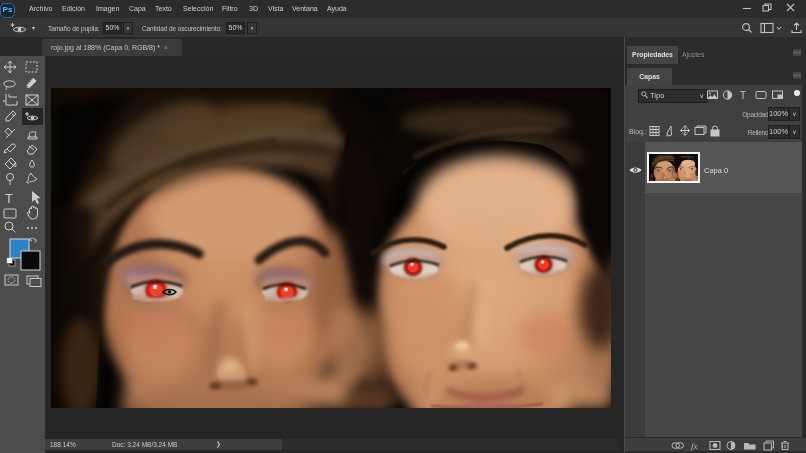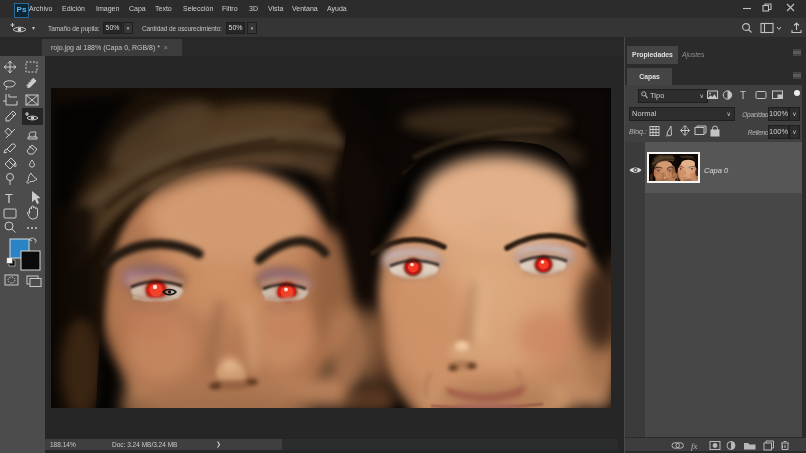--- a/index.html
+++ b/index.html
@@ -3,21 +3,21 @@
 <meta charset="utf-8">
 <style>
   html,body{margin:0;padding:0;}
   svg{color-interpolation-filters:sRGB;}
   body{width:806px;height:453px;overflow:hidden;background:#2c2c2c;
        font-family:"Liberation Sans", sans-serif; position:relative;}
   .abs{position:absolute;}
   
   #menubar{left:0;top:0;width:806px;height:18px;background:#2c2c2c;color:#cfcfcf;}
   #menubar .mi{position:absolute;top:5px;font-size:7px;letter-spacing:0px;}
-  #pslogo{left:14px;top:3px;width:13px;height:13px;background:#0d2636;border:1px solid #2a6a9a;border-radius:0;
+  #pslogo{left:0;top:3px;width:13px;height:13px;background:#0d2636;border:1px solid #2a6a9a;border-radius:5px;
           color:#5cb8f0;font-size:8px;font-weight:bold;text-align:center;line-height:12px;}
   
   #optbar{left:0;top:18px;width:806px;height:19px;background:#353535;border-bottom:1px solid #252525;color:#c3c3c3;}
   .optlabel{position:absolute;top:7px;font-size:6.5px;letter-spacing:-0.1px;}
   .optfield{position:absolute;top:4px;height:10px;background:#262626;border:1px solid #1e1e1e;color:#d8d8d8;
             font-size:7px;text-align:center;line-height:10px;}
   .optarrow{position:absolute;top:4px;height:10px;width:8px;background:#363636;border:1px solid #1e1e1e;
             color:#bbb;font-size:5px;text-align:center;line-height:10px;}
   
   #tabbar{left:0;top:38px;width:806px;height:18px;background:#282828;}
@@ -28,21 +28,21 @@
   
   #canvas{left:45px;top:56px;width:573px;height:397px;background:#262626;}
   #statusbar{left:45px;top:439px;width:573px;height:11px;background:#2b2d2d;}
   #statusleft{position:absolute;left:0;top:0;width:237px;height:11px;background:#3f3f3f;color:#c9c9c9;font-size:6.5px;line-height:11px;}
   
   #rgap{left:618px;top:56px;width:7px;height:397px;background:#262626;}
   #rdivider{left:624px;top:37px;width:1px;height:416px;background:#4a4a4a;}
   #rpanel{left:625px;top:37px;width:181px;height:416px;background:#2b2b2b;color:#c8c8c8;}
   .ptab{position:absolute;background:#454545;font-size:7.5px;color:#e0e0e0;text-align:center;}
   .combo{position:absolute;background:#2d2d2d;border:1px solid #1f1f1f;font-size:7.5px;color:#cccccc;}
-  .plabel{position:absolute;font-size:7.5px;color:#b8b8b8;font-style:italic;}
+  .plabel{position:absolute;font-size:7.5px;color:#b8b8b8;}
   #bottombar{position:absolute;left:0;top:400px;width:185px;height:13px;background:#3d3d3d;border-top:1px solid #2a2a2a;}
 </style>
 </head>
 <body>
 
 <div id="menubar" class="abs">
   <div id="pslogo" class="abs">Ps</div>
   <span class="mi" style="left:29px">Archivo</span>
   <span class="mi" style="left:62px">Edición</span>
   <span class="mi" style="left:96px">Imagen</span>
@@ -368,21 +368,20 @@
       <text x="33" y="9.5" font-size="10" fill="#c4c4c4" stroke="none" font-family="Liberation Sans">T</text>
       <rect x="49" y="2.5" width="10" height="7" rx="1.2"></rect>
       <rect x="65.5" y="2" width="10" height="7.5"></rect>
         <path d="M70.5 5.5 h5 v4 h-5 z" fill="#c4c4c4" stroke="none"></path>
     </g>
   </svg>
   <div class="abs" style="left:169px;top:53px;width:6px;height:6px;border-radius:50%;background:#ececec;"></div>
   <div class="abs" style="left:168px;top:12px;width:8px;height:7px;background:#5a5a5a;box-shadow:inset 0 -2px 0 #444,inset 0 2px 0 #444;"></div>
   <div class="abs" style="left:168px;top:35px;width:8px;height:7px;background:#5a5a5a;box-shadow:inset 0 -2px 0 #444,inset 0 2px 0 #444;"></div>
 
-  <div class="combo" style="left:4px;top:70px;width:104px;height:12px;line-height:12px;">&nbsp;Normal<span style="position:absolute;right:3px;font-size:6px;">∨</span></div>
   <span class="plabel" style="right:36px;top:74px;font-size:6.5px;letter-spacing:-0.2px;">Opacidad:</span>
   <div class="combo" style="left:143px;top:70px;width:19px;height:12px;line-height:12px;text-align:center;">100%</div>
   <div class="combo" style="left:164px;top:70px;width:9px;height:12px;line-height:12px;text-align:center;font-size:6px;">∨</div>
 
   <span class="plabel" style="left:4px;top:91px;font-size:7px;">Bloq.:</span>
   <svg class="abs" style="left:24px;top:88px" width="100" height="13" viewBox="0 0 100 13">
     <g fill="none" stroke="#c4c4c4" stroke-width="1">
       <rect x="1" y="1.5" width="9" height="9"></rect>
         <path d="M1 4.5h9M1 7.5h9M4 1.5v9M7 1.5v9"></path>
       <path d="M22 1l-4 7 1.5 3 3-1z M18.5 9l-1 2.5"></path>

